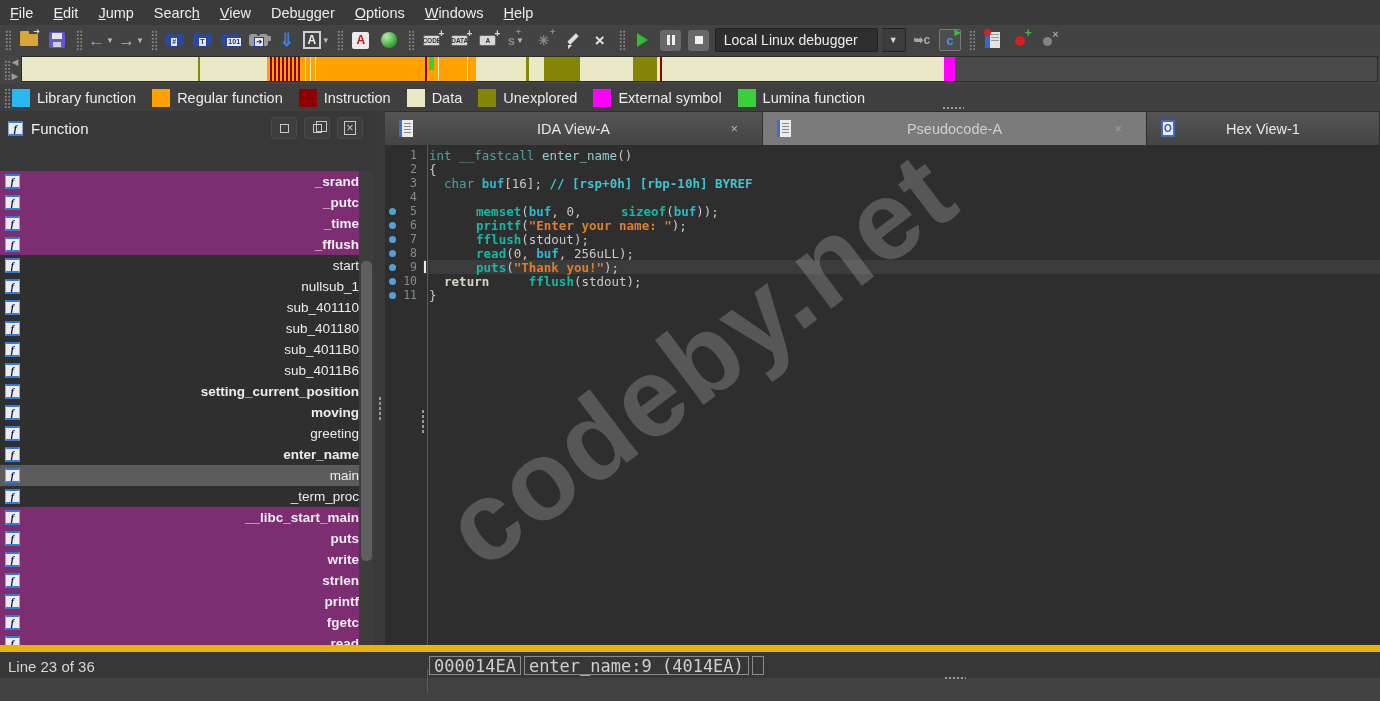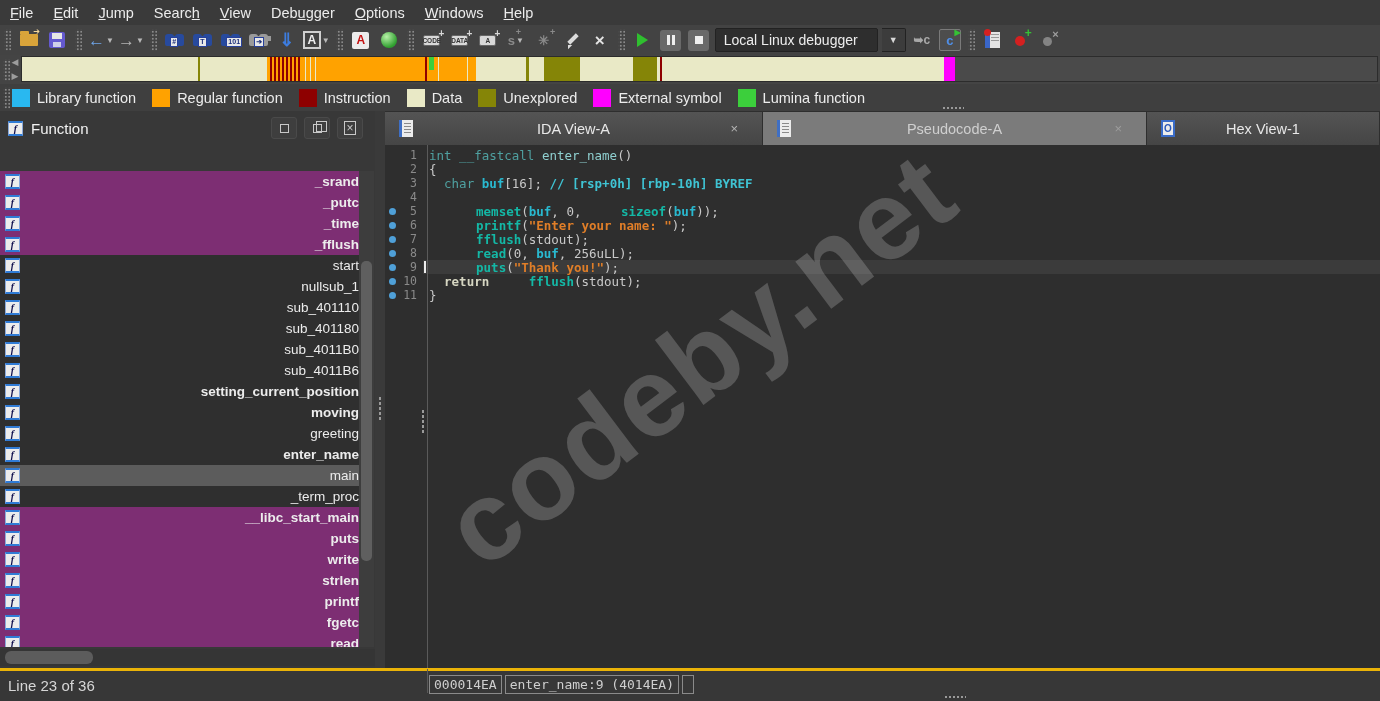--- a/index.html
+++ b/index.html
@@ -168,24 +168,24 @@
   .tk-fn  { color:#14b8a6; font-weight:bold;margin-left:32px; }
   .tk-str { color:#e07e28; font-weight:bold; }
   .tk-ret { color:#d6d6c2; font-weight:bold; }
 
   
   #watermark { position:absolute; left:390px; top:295px; width:620px; text-align:center;
                transform:rotate(-37deg); font-size:112px; font-weight:bold; letter-spacing:2px;
                color:rgba(205,205,205,0.26); pointer-events:none; font-family:"Liberation Sans", sans-serif; }
 
   
-  #statusbar { position:absolute; left:0; top:668px; width:1380px; height:33px; background:#373737; border-top:3px solid #eab308; }
+  #statusbar { position:absolute; left:0; top:645px; width:1380px; height:33px; background:#373737; border-top:7px solid #eab308; }
   #line-status { position:absolute; left:8px; top:6px; font-size:15px; color:#d6d6d6; }
   #pos-boxes { position:absolute; left:44px; top:4px; display:flex; gap:3px; font-family:"DejaVu Sans Mono", monospace; }
-  .pos-box { border:1px solid #8a8a8a; color:#cfcfcf; font-size:13px; padding:0 4px; height:19px; display:flex; align-items:center; }
+  .pos-box { border:1px solid #8a8a8a; color:#cfcfcf; font-size:17px; padding:0 4px; height:19px; display:flex; align-items:center; }
   .pos-box.empty { width:12px; }
   #code-vdivider-ext { position:absolute; left:427px; top:669px; width:1px; height:24px; background:#5a5a5a; }
 
   .hgrip { position:absolute; width:22px; height:5px; background-image:radial-gradient(#9a9a9a 1px, transparent 1.2px);
            background-size:4px 4px; }
 </style>
 </head>
 <body>
 
 <div id="root">

